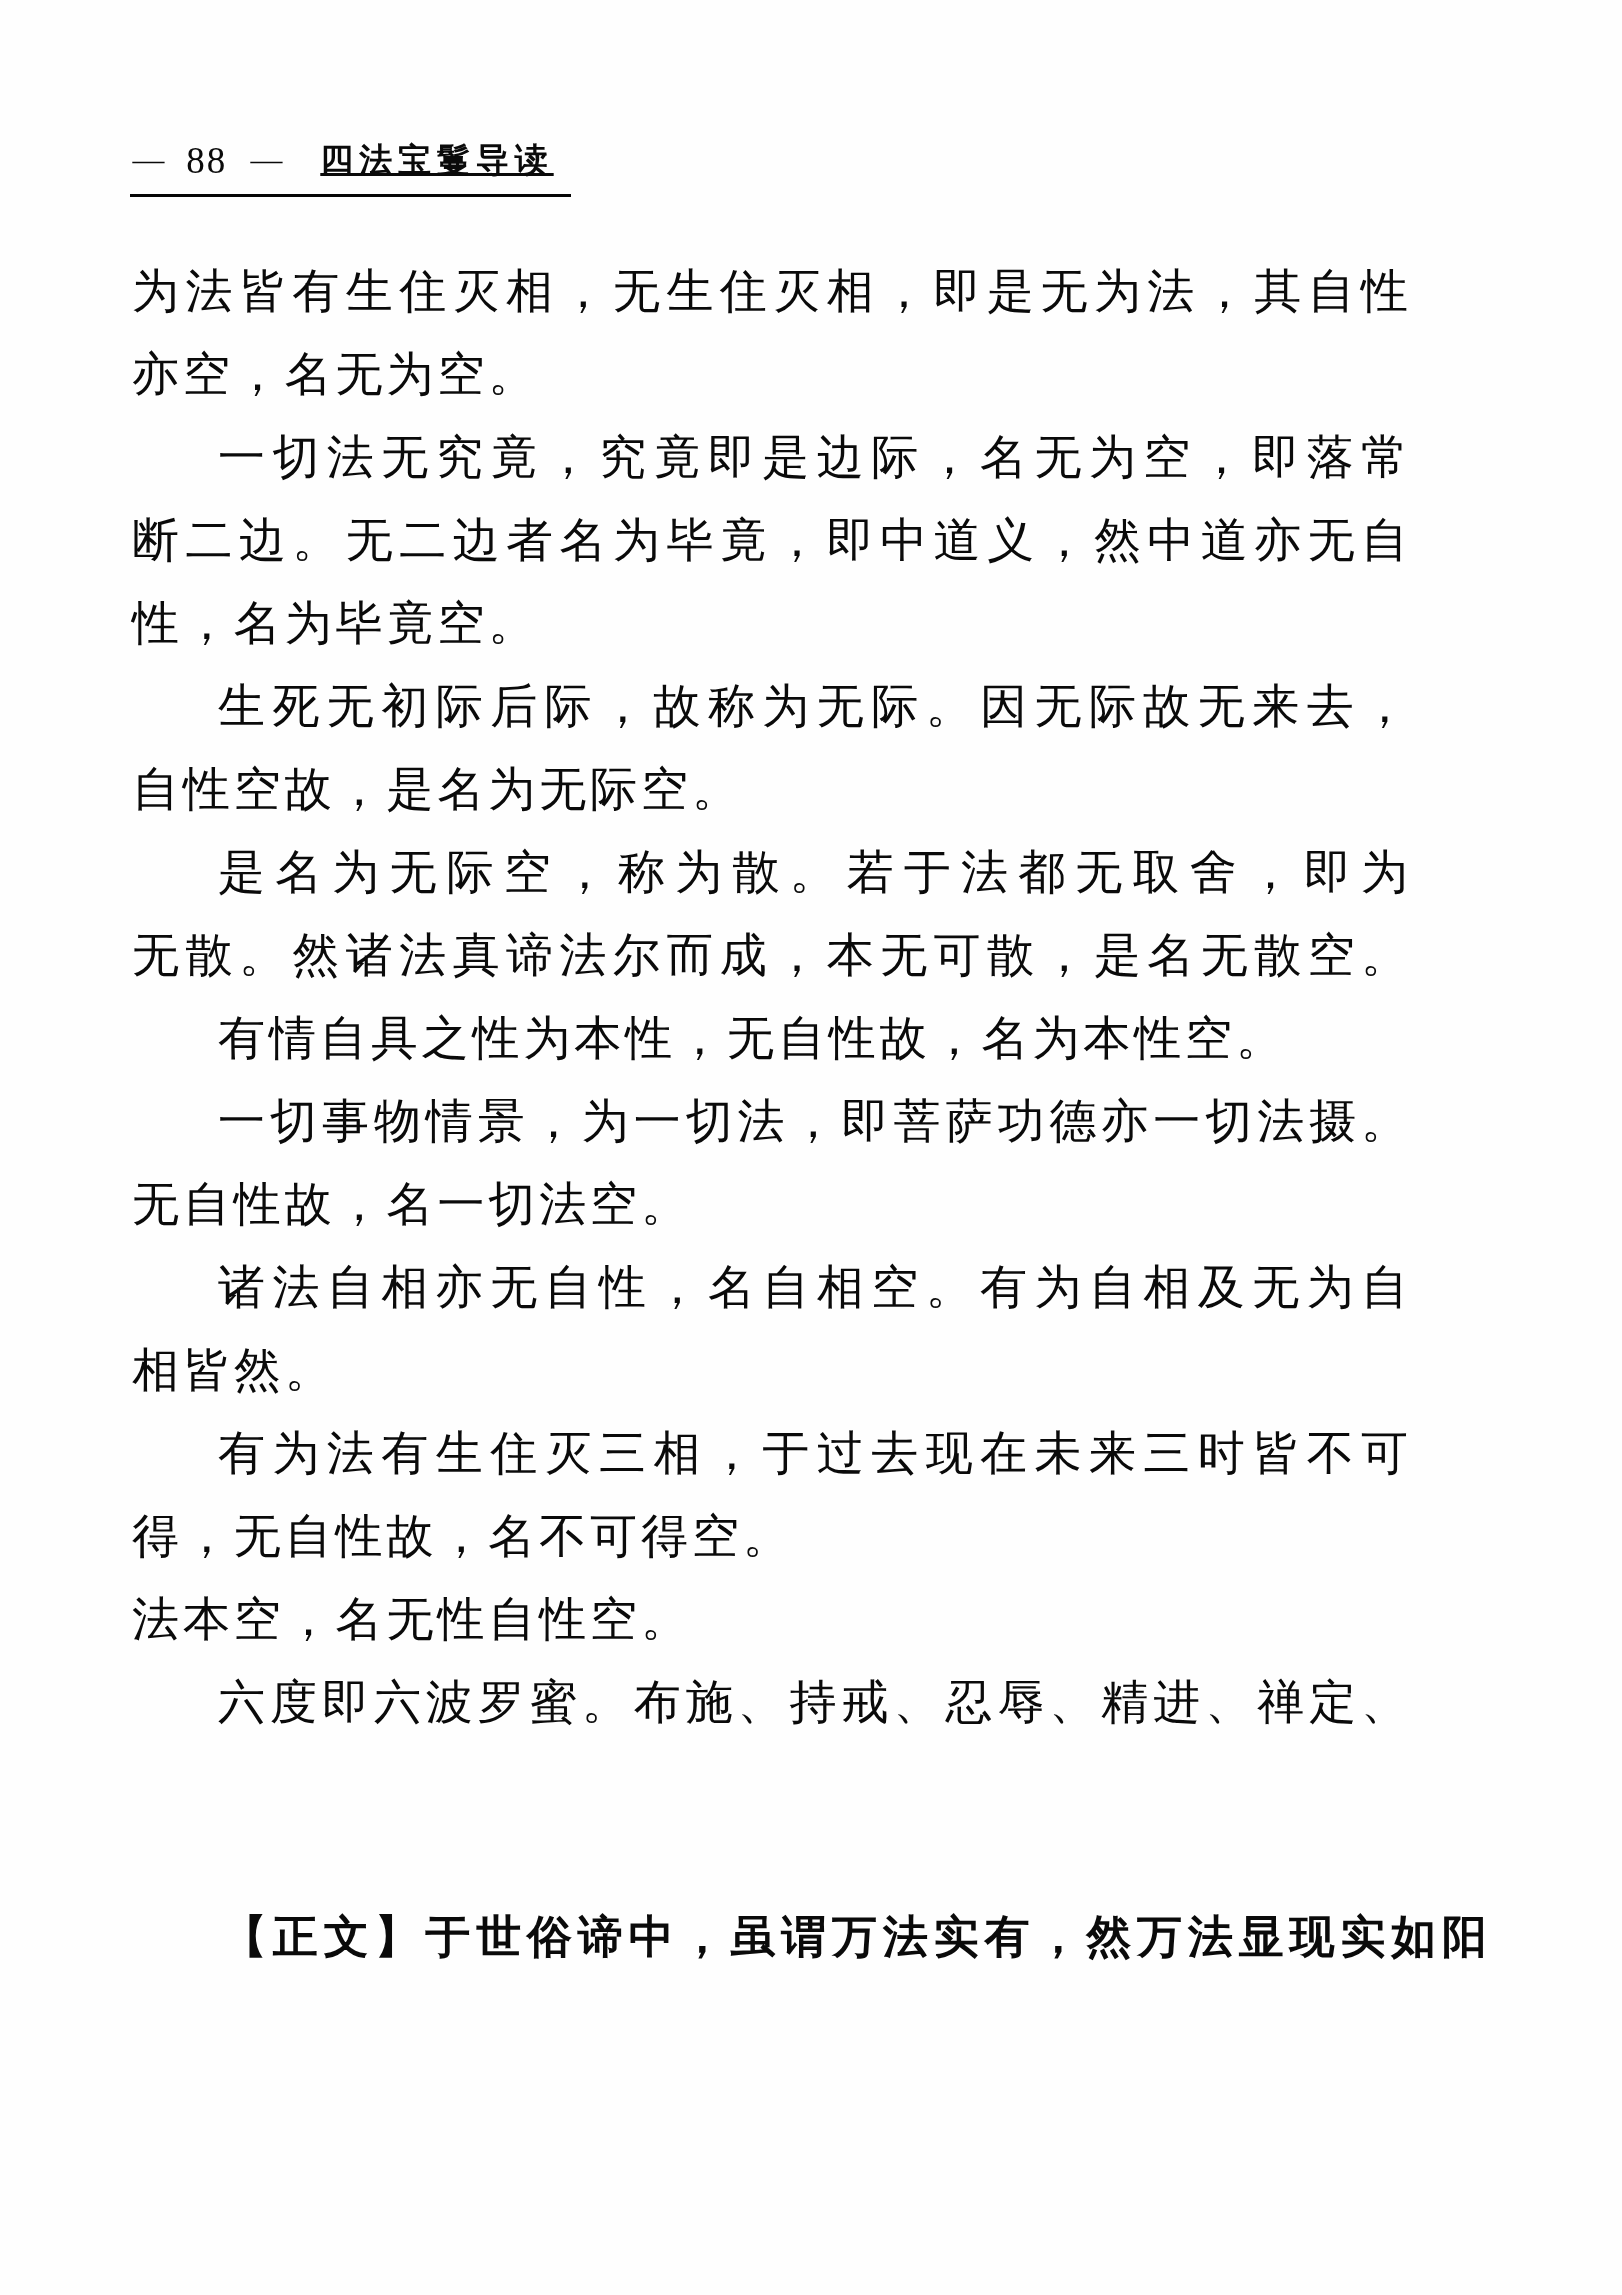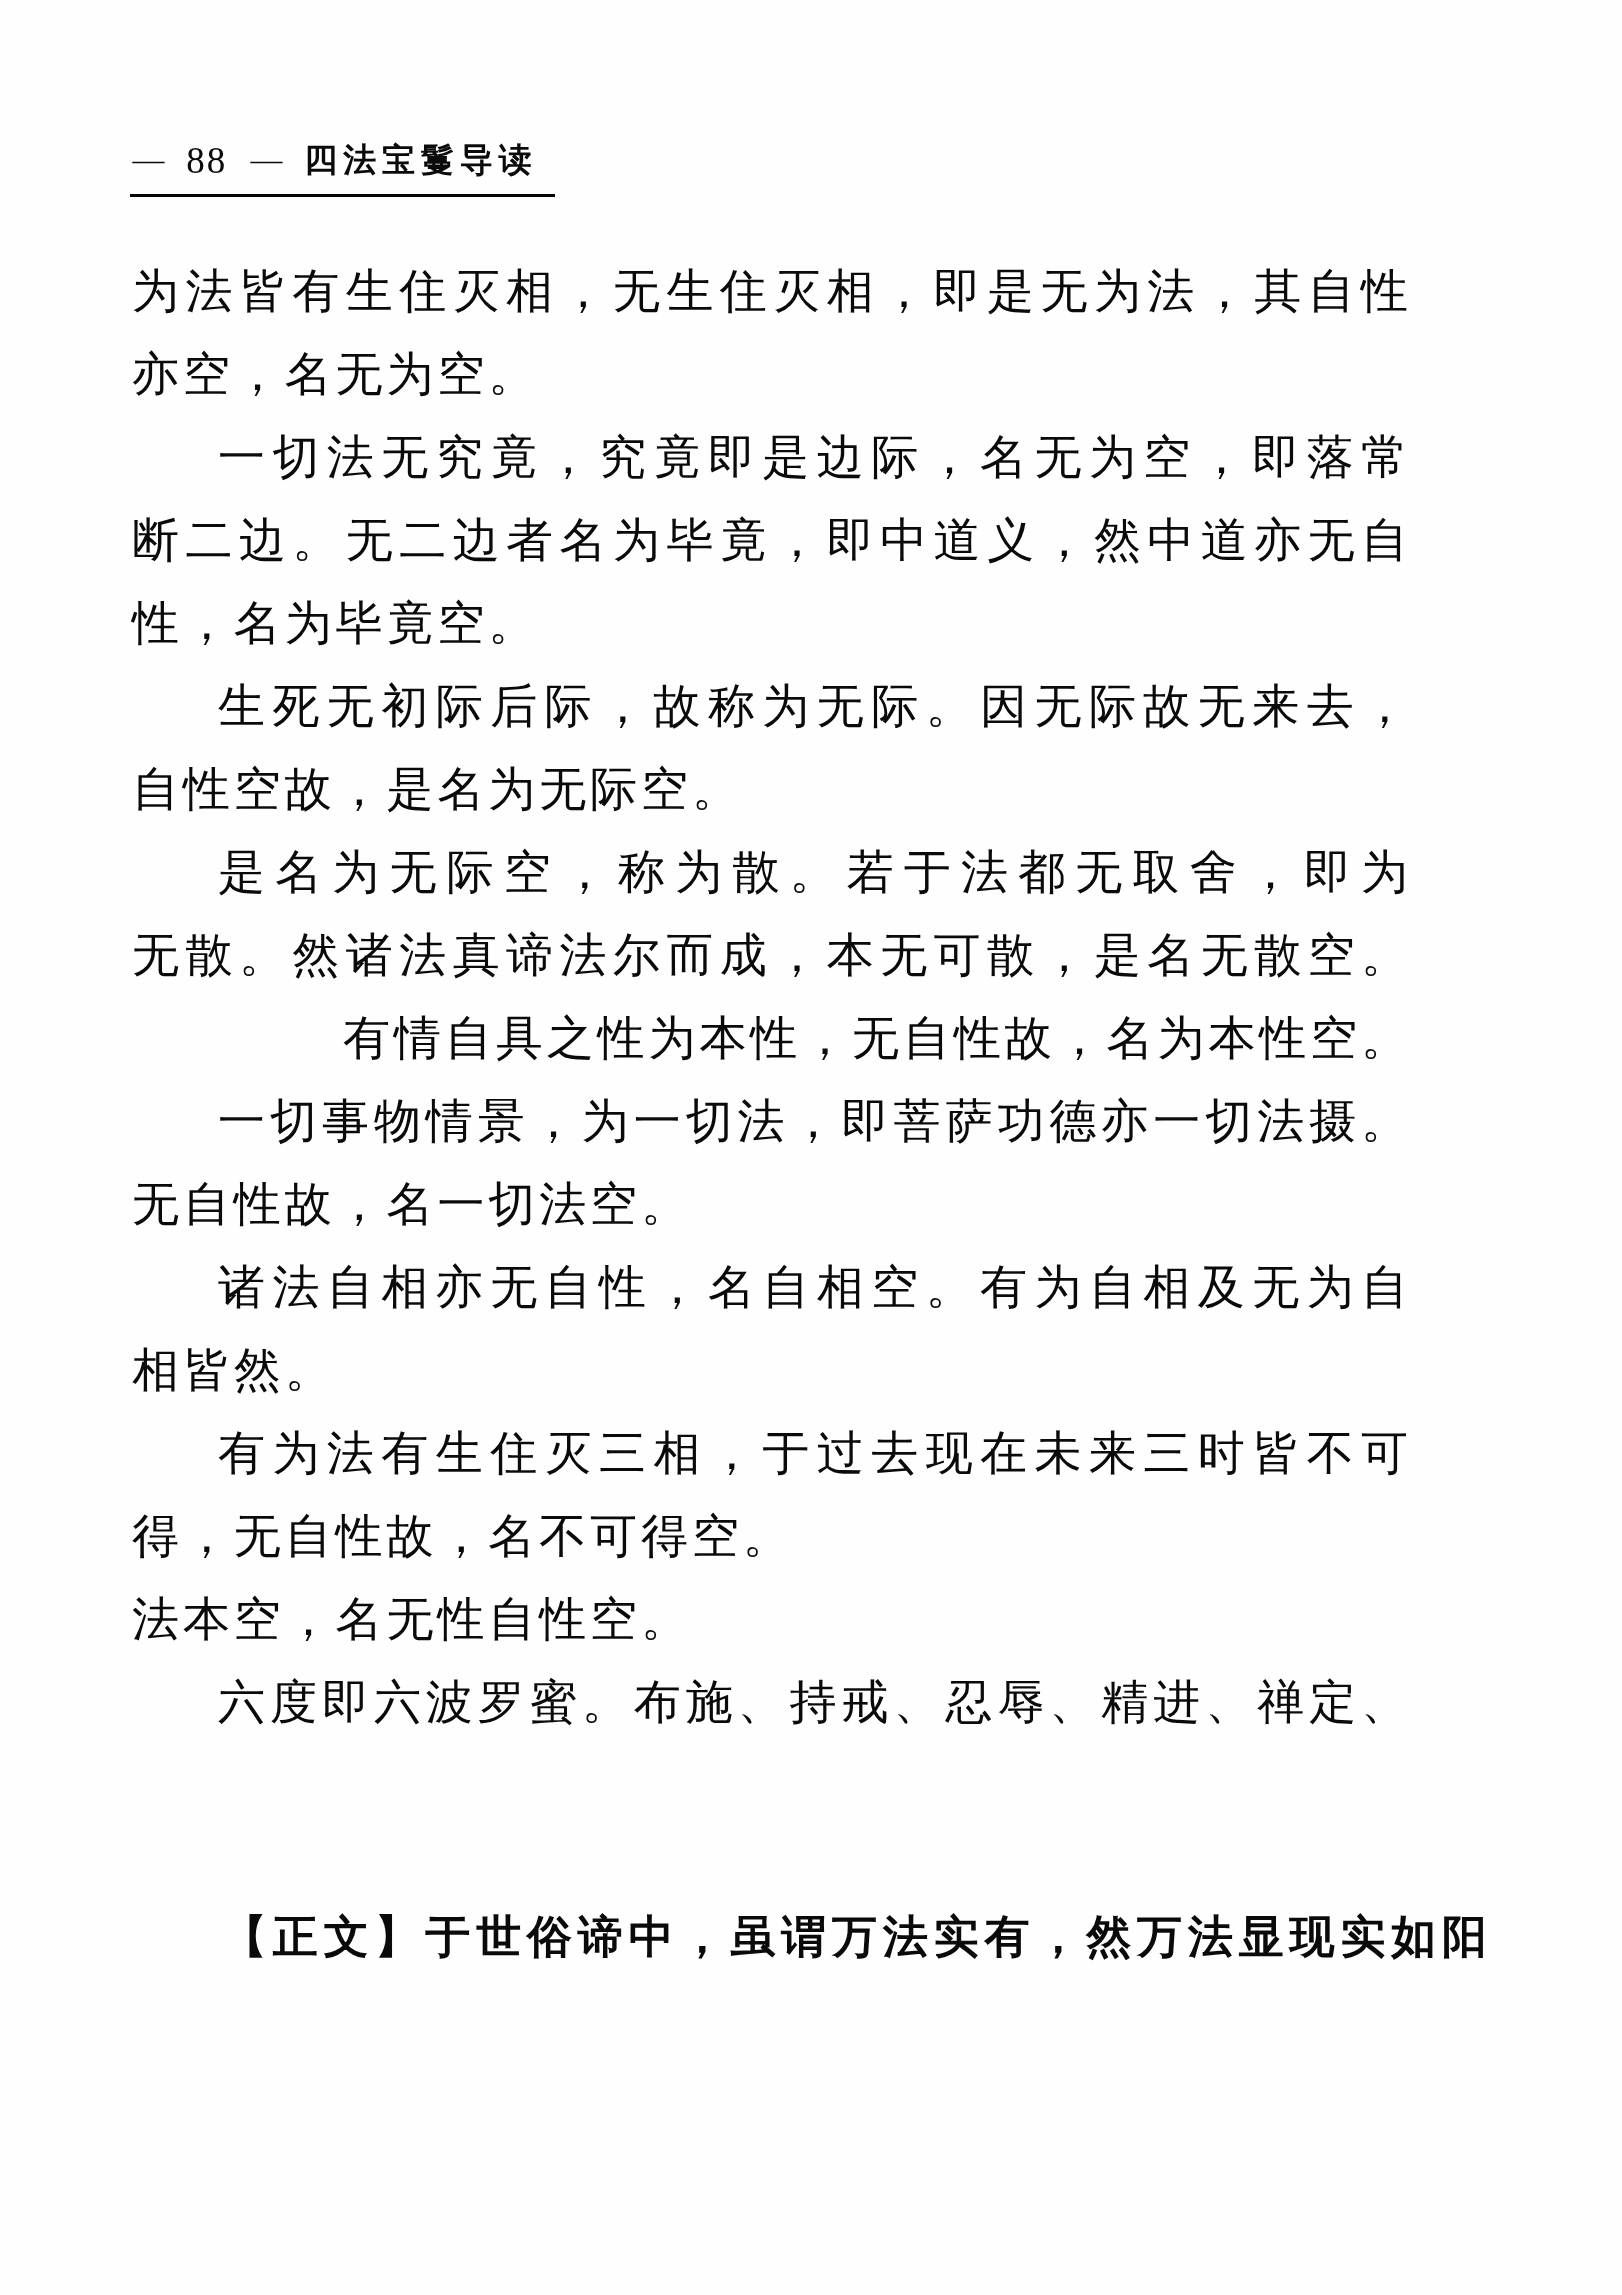--- a/index.html
+++ b/index.html
@@ -32,38 +32,39 @@
   .header .pnum {
     font-size: 37px;
     line-height: 1;
     margin: 0 25px 0 23.4px;
     letter-spacing: 2px;
   }
   .header .btitle {
     font-size: 33px;
     line-height: 1;
     font-weight: bold;
-    margin-left: 23px;
+    margin-left: 39px;
     letter-spacing: 5.9px;
+    text-decoration: underline;
   }
   
   .body {
     position: absolute;
     left: 132px; top: 250px;
     width: 1280px;
     font-size: 47px;
     line-height: 83px;
     letter-spacing: 3.9px;
   }
   .line { text-align: left; }
   .line.full {
     text-align: justify;
     text-align-last: justify;
   }
-  .line.indent { text-indent: 86px; text-align: right; }
+  .line.indent { text-indent: 86px; }
   
   .zhengwen {
     position: absolute;
     left: 132px; top: 1868px;
     width: 1358px;
     font-family: "Liberation Sans", "DejaVu Sans", sans-serif;
     font-weight: bold;
     font-size: 45px;
     line-height: 137px;
     letter-spacing: 2.9px;

